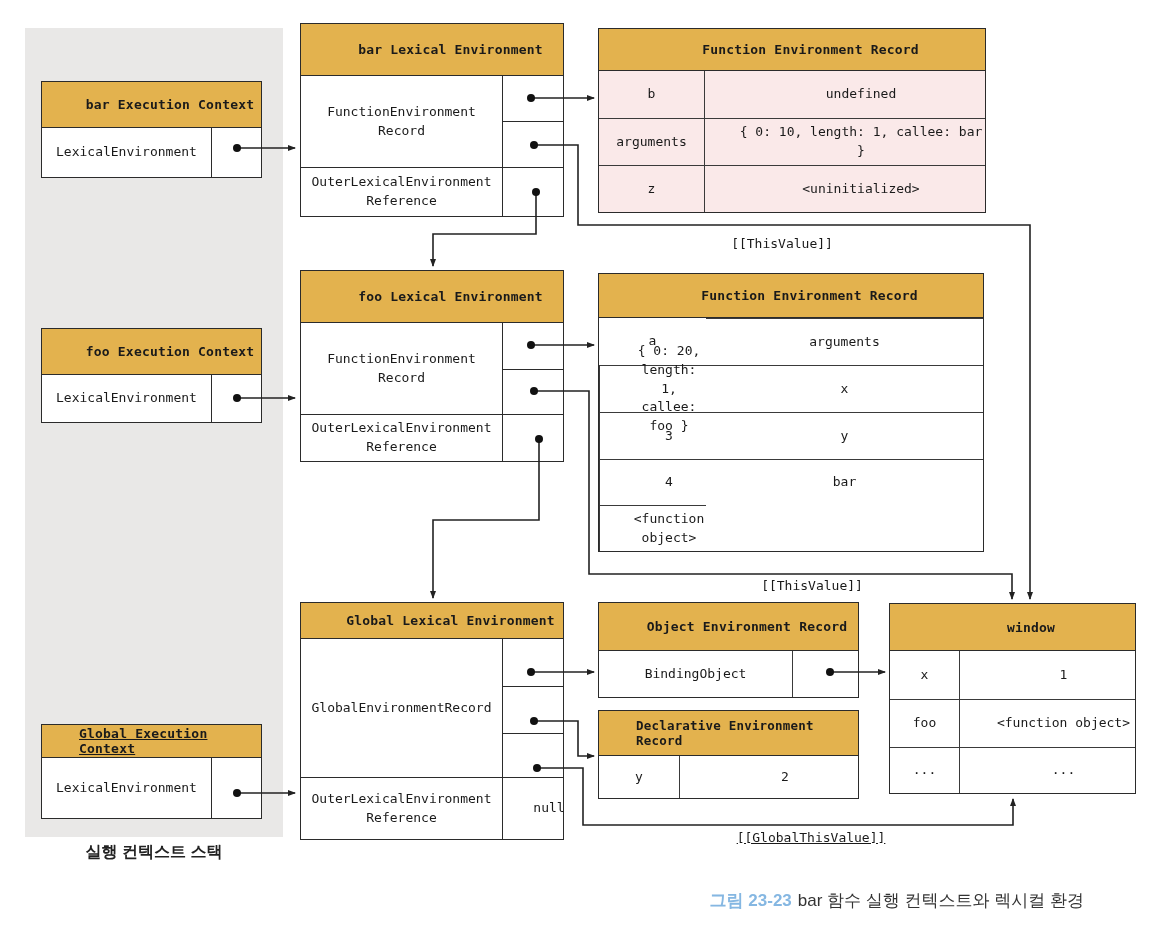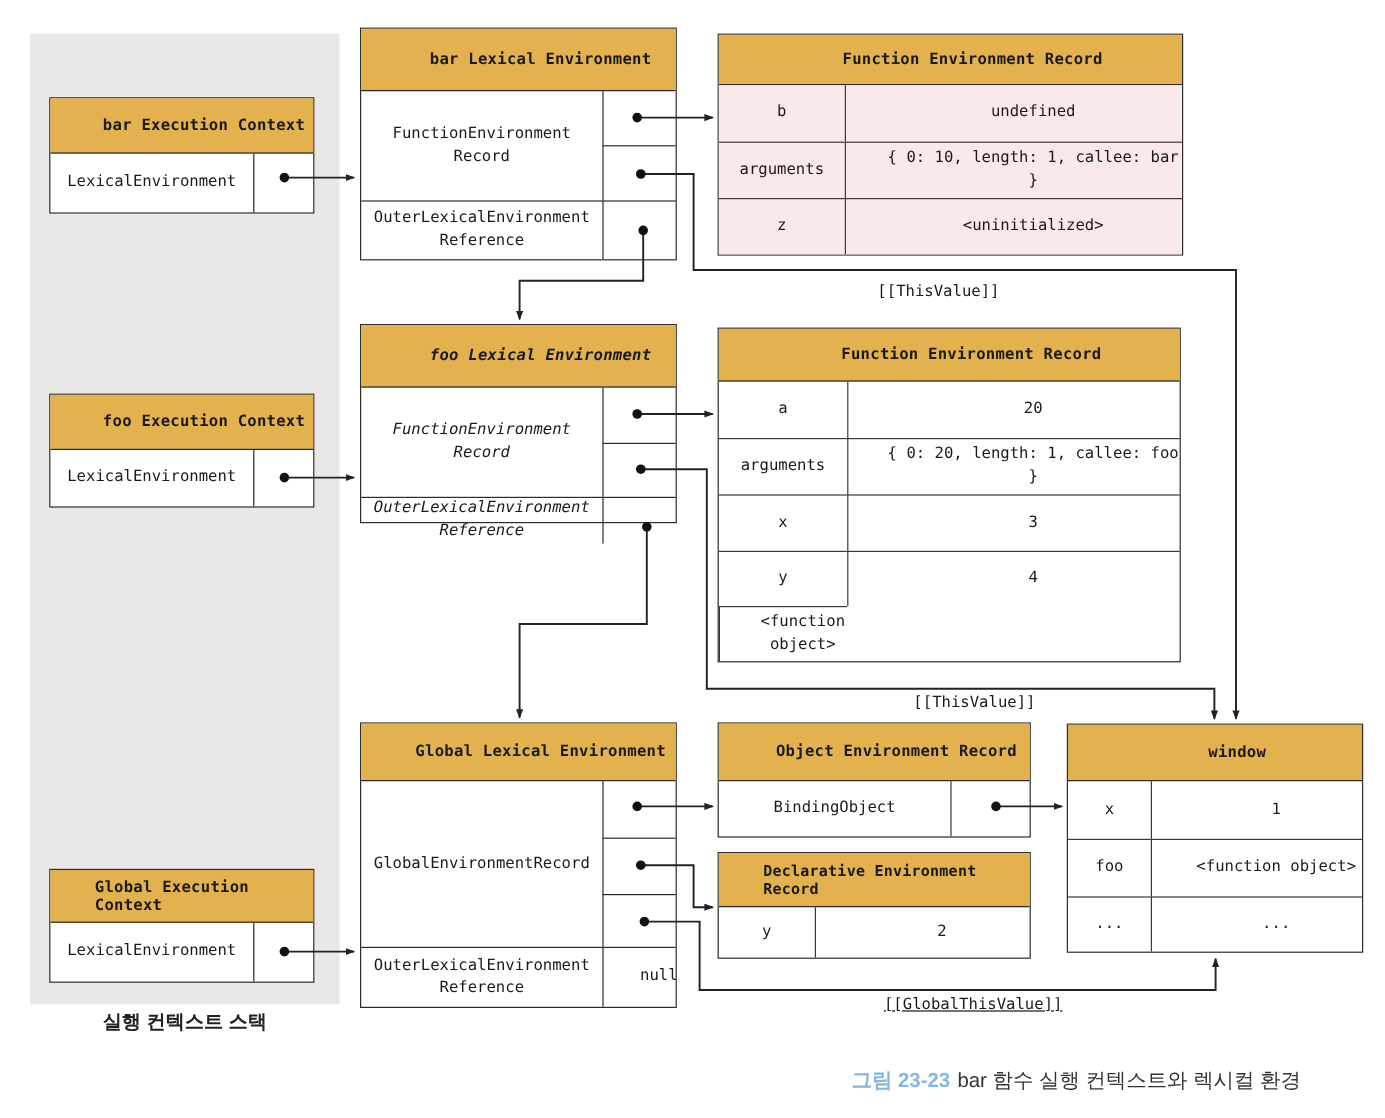--- a/index.html
+++ b/index.html
@@ -47,21 +47,21 @@
 
   <div class="box" style="left:41px;top:328px;width:221px;height:95px;">
     <div class="hdr" style="height:46px;">foo Execution Context</div>
     <div class="body-grid" style="grid-template-columns:1fr 50px;">
       <div class="cell left">LexicalEnvironment</div>
       <div class="cell bl"></div>
     </div>
   </div>
 
   <div class="box" style="left:41px;top:724px;width:221px;height:95px;">
-    <div class="hdr" style="height:44px;">Global Execution Context</div>
+    <div class="hdr" style="height:33px;text-decoration:underline;">Global Execution Context</div>
     <div class="body-grid" style="grid-template-columns:1fr 50px;">
       <div class="cell left">LexicalEnvironment</div>
       <div class="cell bl"></div>
     </div>
   </div>
 
   <div class="stack-label" style="left:34px;top:842px;width:240px;">실행 컨텍스트 스택</div>
 
   <div class="box" style="left:300px;top:23px;width:264px;height:194px;">
     <div class="hdr" style="height:52px;">bar Lexical Environment</div>
@@ -71,37 +71,37 @@
       </div>
       <div class="cell bl" style="grid-column:2;grid-row:1;"></div>
       <div class="cell bl bt" style="grid-column:2;grid-row:2;"></div>
       <div class="cell bt" style="grid-column:1;grid-row:3;">
         <span class="wrap2">OuterLexicalEnvironment Reference</span>
       </div>
       <div class="cell bl bt" style="grid-column:2;grid-row:3;"></div>
     </div>
   </div>
 
-  <div class="box" style="left:300px;top:270px;width:264px;height:166px;font-style:italic;">
+  <div class="box" style="left:300px;top:270px;width:264px;height:192px;">
     <div class="hdr" style="height:52px;">foo Lexical Environment</div>
     <div class="body-grid" style="grid-template-columns:1fr 61px;grid-template-rows:46px 45px 1fr;">
       <div class="cell" style="grid-column:1;grid-row:1/3;">
         <span class="wrap2">FunctionEnvironment Record</span>
       </div>
       <div class="cell bl" style="grid-column:2;grid-row:1;"></div>
       <div class="cell bl bt" style="grid-column:2;grid-row:2;"></div>
       <div class="cell bt" style="grid-column:1;grid-row:3;">
         <span class="wrap2">OuterLexicalEnvironment Reference</span>
       </div>
       <div class="cell bl bt" style="grid-column:2;grid-row:3;"></div>
     </div>
   </div>
 
   <div class="box" style="left:300px;top:602px;width:264px;height:238px;">
-    <div class="hdr" style="height:48px;">Global Lexical Environment</div>
+    <div class="hdr" style="height:36px;">Global Lexical Environment</div>
     <div class="body-grid" style="grid-template-columns:1fr 61px;grid-template-rows:47px 47px 44px 1fr;">
       <div class="cell" style="grid-column:1;grid-row:1/4;">
         <span class="wrap2">GlobalEnvironmentRecord</span>
       </div>
       <div class="cell bl" style="grid-column:2;grid-row:1;"></div>
       <div class="cell bl bt" style="grid-column:2;grid-row:2;"></div>
       <div class="cell bl bt" style="grid-column:2;grid-row:3;"></div>
       <div class="cell bt" style="grid-column:1;grid-row:4;">
         <span class="wrap2">OuterLexicalEnvironment Reference</span>
       </div>
@@ -118,27 +118,27 @@
       <div class="cell bl bt">{ 0: 10, length: 1, callee: bar }</div>
       <div class="cell bt">z</div>
       <div class="cell bl bt">&lt;uninitialized&gt;</div>
     </div>
   </div>
 
   <div class="box tbl" style="left:598px;top:273px;width:386px;height:279px;">
     <div class="hdr" style="height:44px;">Function Environment Record</div>
     <div class="body-grid" style="grid-template-columns:107px 1fr;grid-template-rows:47px 47px 47px 46px 1fr;">
       <div class="cell">a</div>
-      <div class="cell bl">20</div>
       <div class="cell bt">arguments</div>
       <div class="cell bl bt">{ 0: 20, length: 1, callee: foo }</div>
       <div class="cell bt">x</div>
       <div class="cell bl bt">3</div>
       <div class="cell bt">y</div>
       <div class="cell bl bt">4</div>
+      <div class="cell bt">bar</div>
       <div class="cell bl bt">&lt;function object&gt;</div>
     </div>
   </div>
 
   <div class="box tbl" style="left:598px;top:602px;width:261px;height:96px;">
     <div class="hdr" style="height:48px;">Object Environment Record</div>
     <div class="body-grid" style="grid-template-columns:1fr 66px;">
       <div class="cell">BindingObject</div>
       <div class="cell bl"></div>
     </div>

